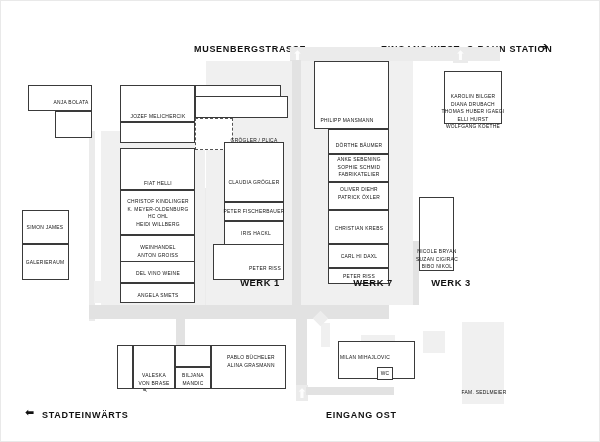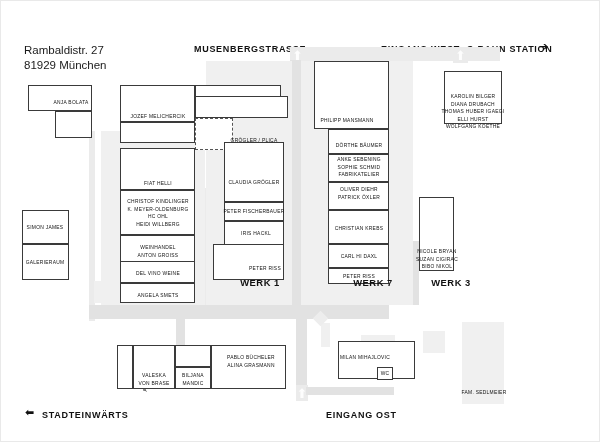--- a/index.html
+++ b/index.html
@@ -89,24 +89,20 @@
     position:absolute;
     background:#ededed;
     transform:rotate(45deg);
   }
 </style>
 </head>
 <body>
 
 <div id="root">
 
-  <div class="addr">
-    <div>Rambaldistr. 27</div>
-    <div>81929 München</div>
-  </div>
 
   <div class="street big" style="left:193px;top:43px;">MUSENBERGSTRASSE</div>
   <div class="street big" style="left:380px;top:43px;">EINGANG WEST</div>
   <div class="street big" style="left:466px;top:43px;">S-BAHN STATION</div>
   <div class="street arrow-r" style="left:538px;top:40px;">➔</div>
 
   <div class="street arrow-l" style="left:24px;top:406px;">⬅</div>
   <div class="street big" style="left:41px;top:409px;">STADTEINWÄRTS</div>
   <div class="street big" style="left:317px;top:409px;padding-left:8px;">EINGANG OST</div>
 

